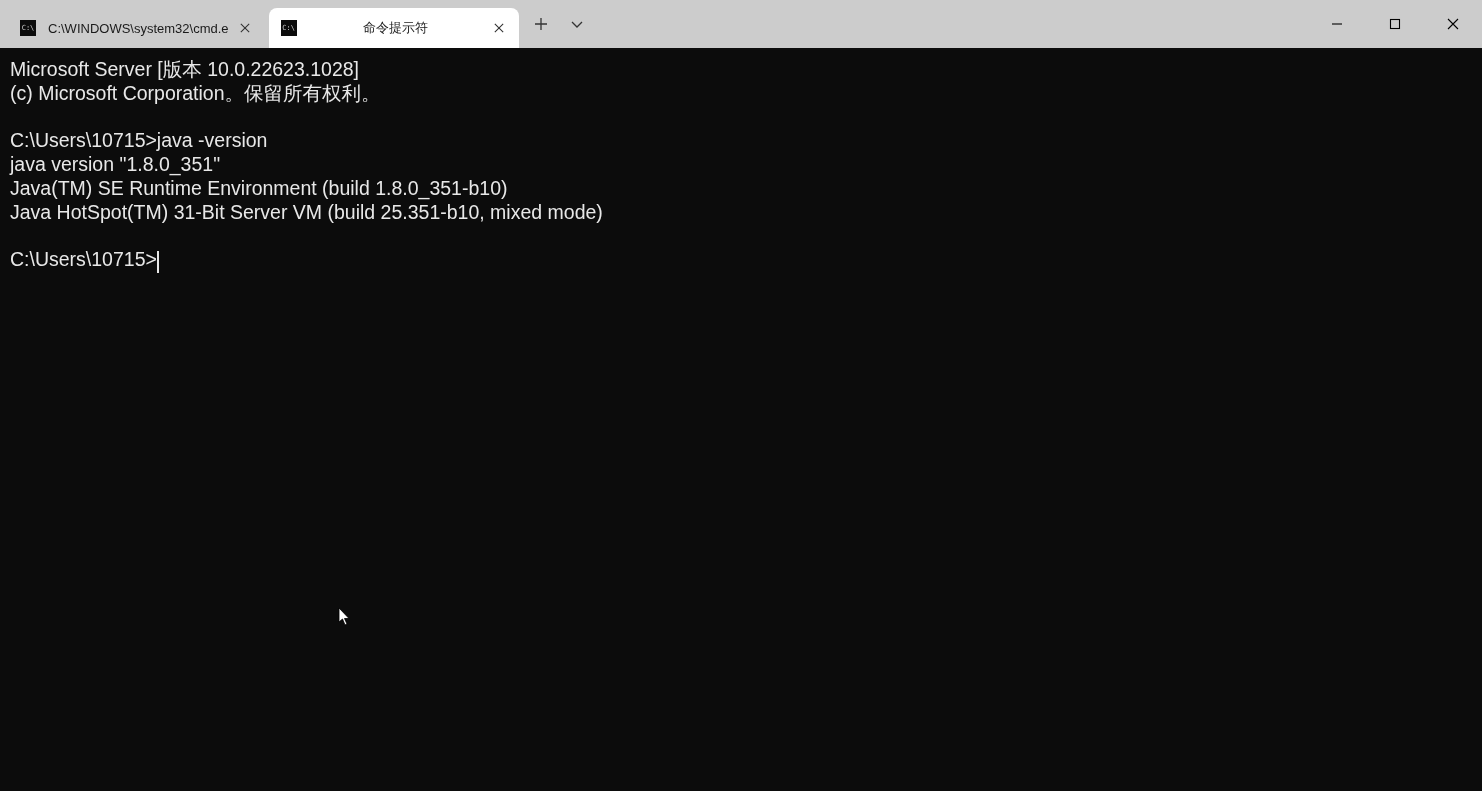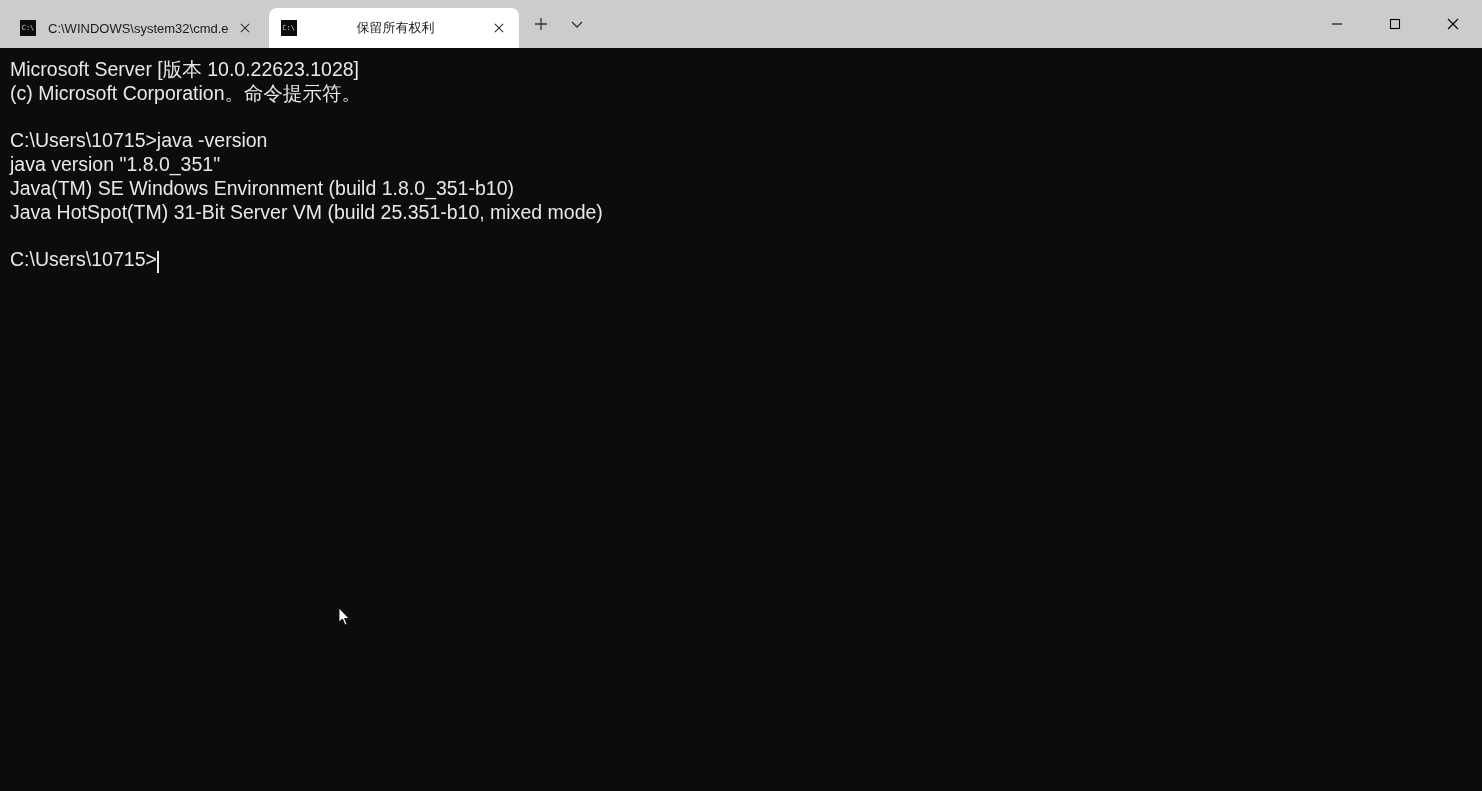--- a/index.html
+++ b/index.html
@@ -160,21 +160,21 @@
       <span class="tab-icon">C:\</span>
       <span class="tab-title">C:\WINDOWS\system32\cmd.e</span>
       <span class="close-btn">
         <svg viewBox="0 0 12 12">
           <path d="M1 1 L11 11 M11 1 L1 11" stroke="#333" stroke-width="1.3" fill="none"></path>
         </svg>
       </span>
     </div>
     <div class="tab active">
       <span class="tab-icon">C:\</span>
-      <span class="tab-title">保留所有权利</span>
+      <span class="tab-title">命令提示符</span>
       <span class="close-btn">
         <svg viewBox="0 0 12 12">
           <path d="M1 1 L11 11 M11 1 L1 11" stroke="#333" stroke-width="1.3" fill="none"></path>
         </svg>
       </span>
     </div>
   </div>
   <div class="tabbar-actions">
     <div class="tabbar-btn">
       <svg viewBox="0 0 14 14">
@@ -201,25 +201,25 @@
     </div>
     <div class="win-btn">
       <svg viewBox="0 0 12 12">
         <path d="M1 1 L11 11 M11 1 L1 11" stroke="#000" stroke-width="1.1" fill="none"></path>
       </svg>
     </div>
   </div>
 </div>
 
 <div class="terminal-body"><span>Microsoft Server [版本 10.0.22623.1028]</span>
-<span>(c) Microsoft Corporation。命令提示符。</span>
+<span>(c) Microsoft Corporation。保留所有权利。</span>
 <span></span>
 <span>C:\Users\10715&gt;java -version</span>
 <span>java version "1.8.0_351"</span>
-<span>Java(TM) SE Windows Environment (build 1.8.0_351-b10)</span>
+<span>Java(TM) SE Runtime Environment (build 1.8.0_351-b10)</span>
 <span>Java HotSpot(TM) 31-Bit Server VM (build 25.351-b10, mixed mode)</span>
 <span></span>
 <span>C:\Users\10715&gt;</span><span class="cursor"></span>
   <div class="mouse-cursor">
     <svg viewBox="0 0 14 20">
       <path d="M1 1 L1 15 L4.5 12 L7 18 L9 17 L6.5 11.5 L11 11.5 Z" fill="#fff" stroke="#000" stroke-width="0.8"></path>
     </svg>
   </div>
 </div>
 

